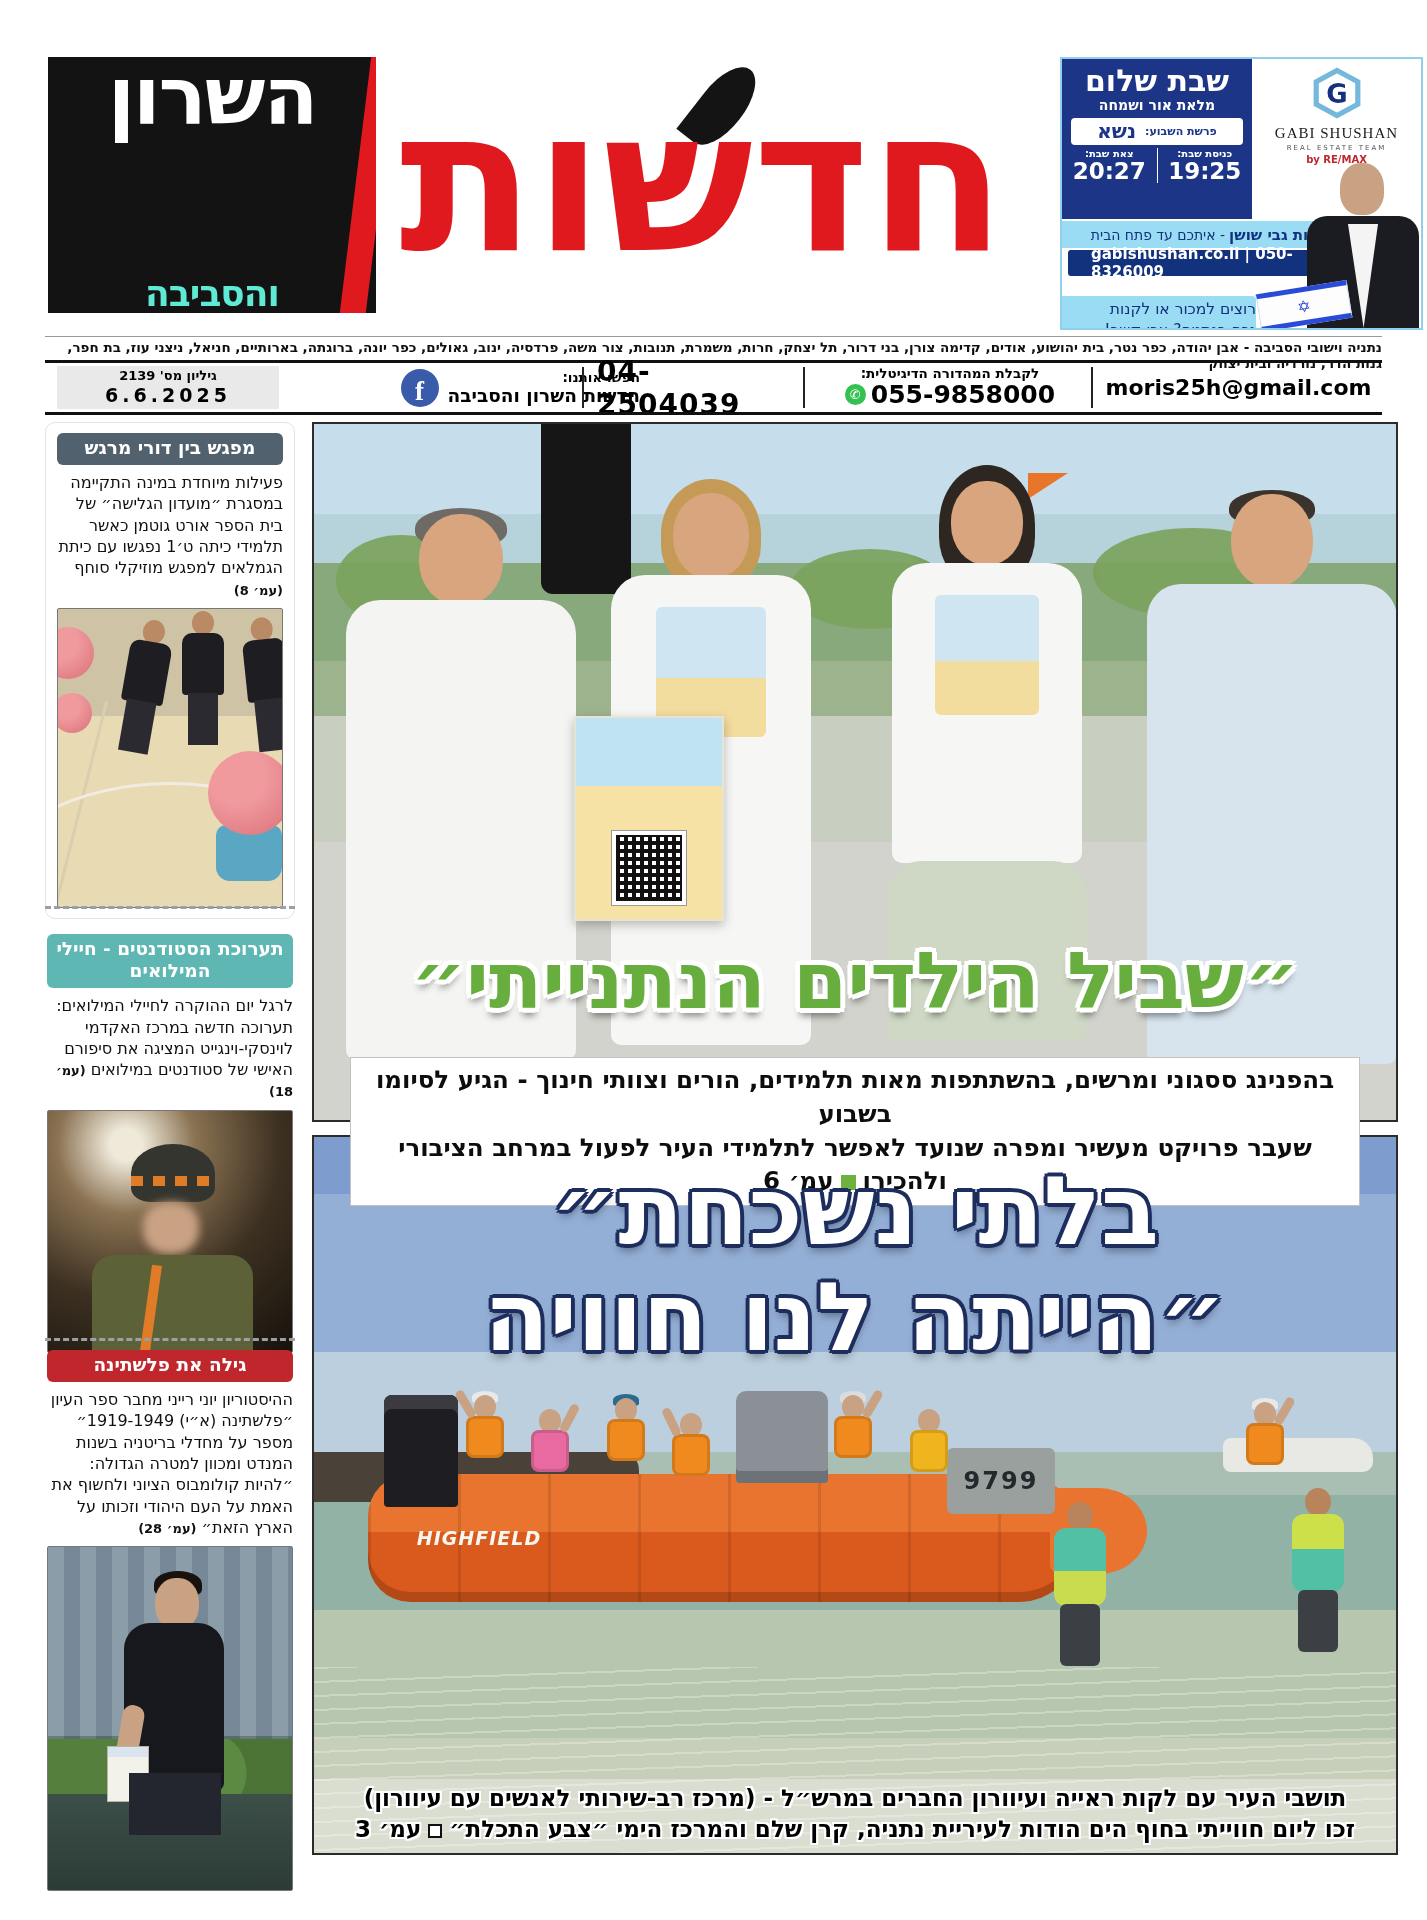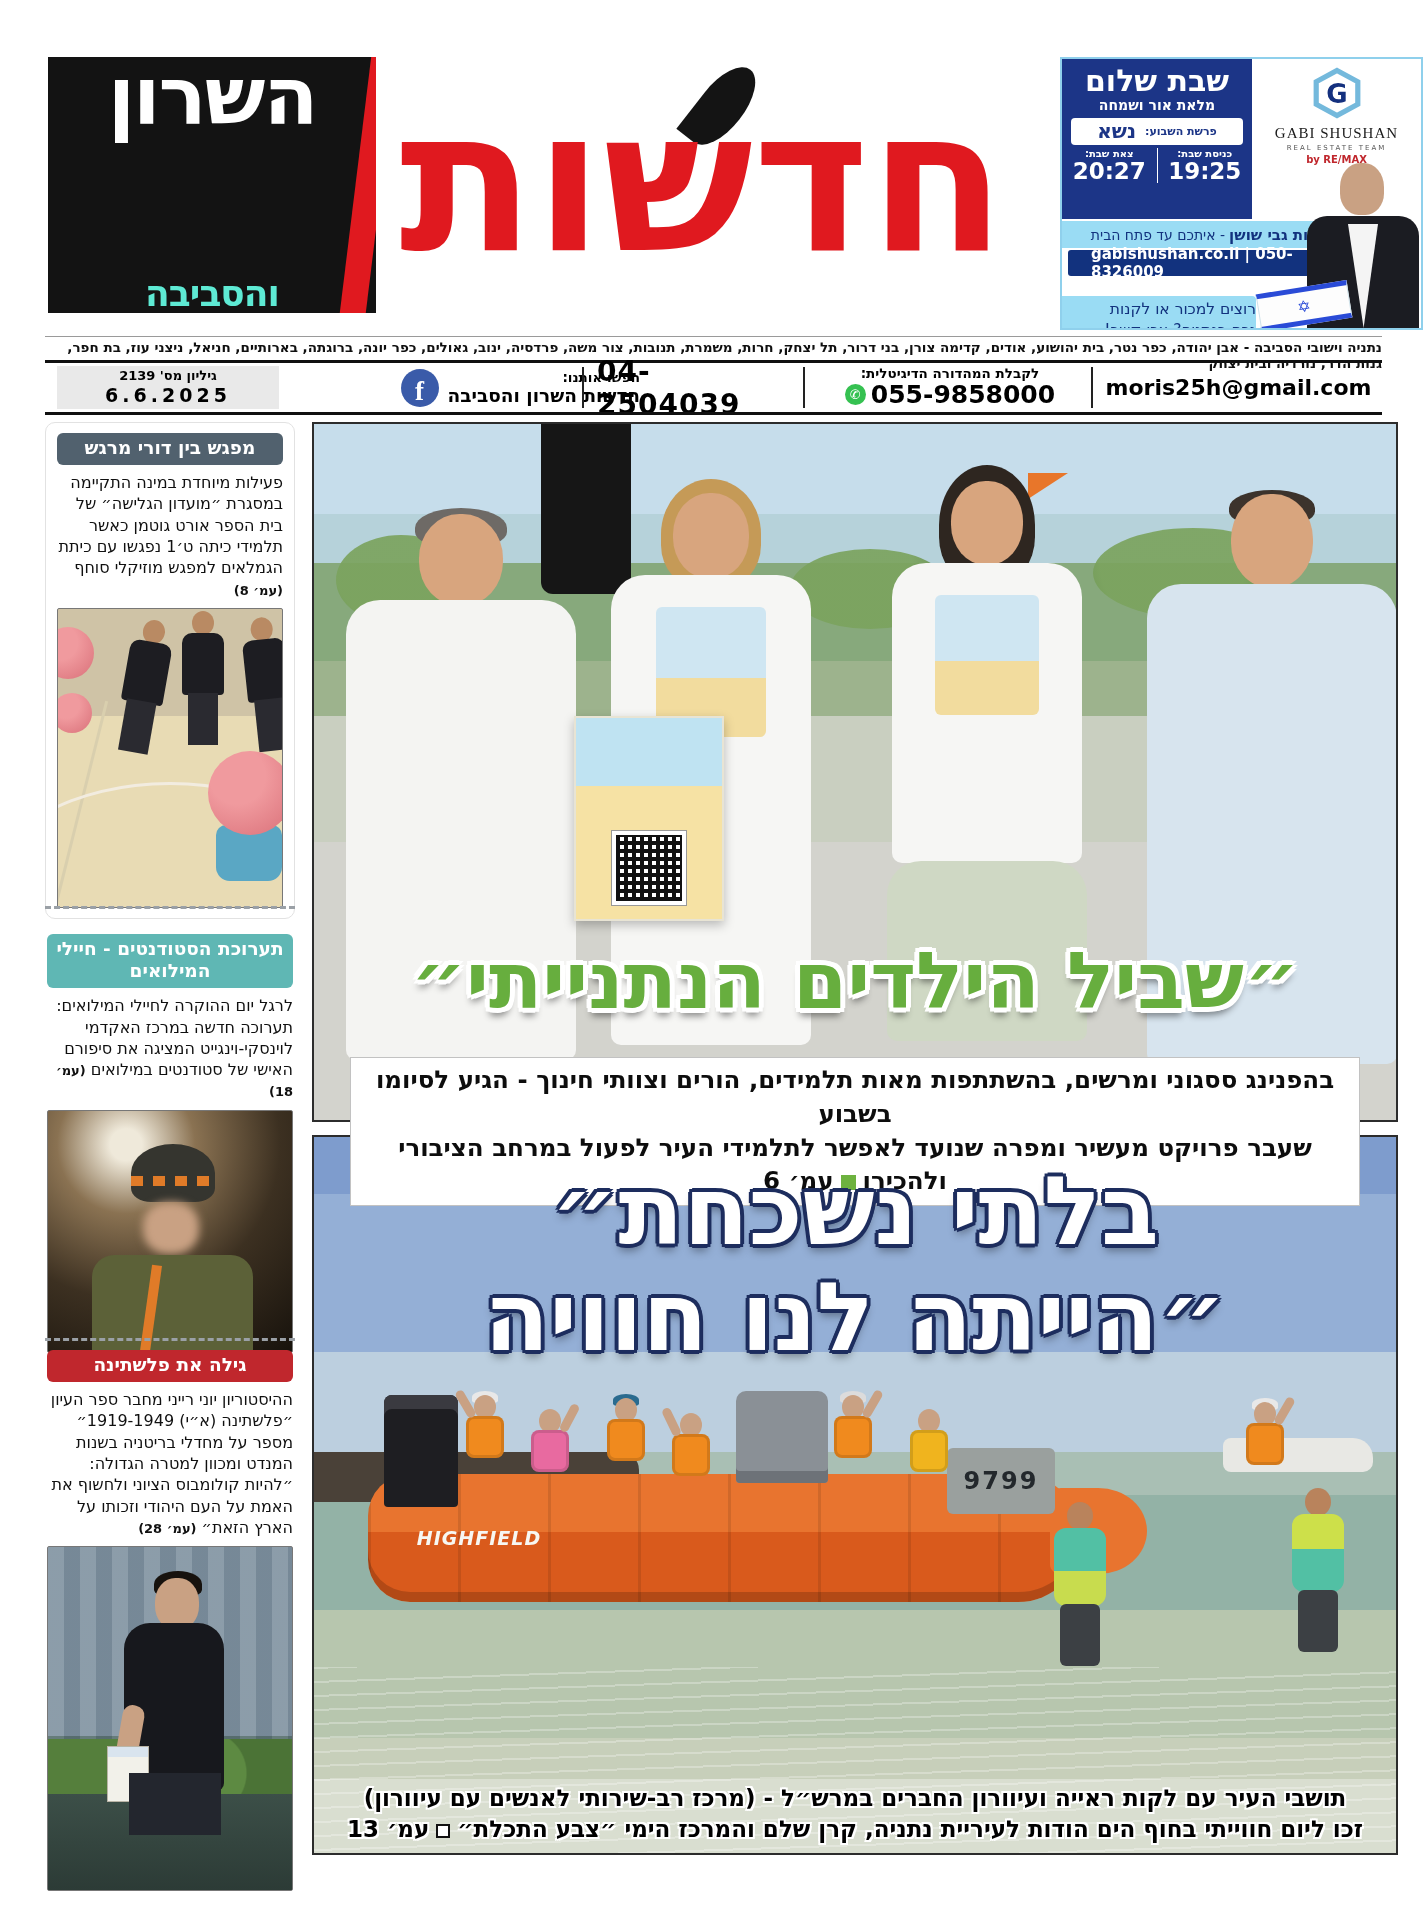--- a/index.html
+++ b/index.html
@@ -442,17 +442,17 @@
     </div>
     <div class="ripples"></div>
   </div>
   <div class="a2-headline">
     <div>בלתי נשכחת״</div>
     <div>״הייתה לנו חוויה</div>
   </div>
   <div class="a2-caption">
     <div>תושבי העיר עם לקות ראייה ועיוורון החברים במרש״ל - (מרכז רב-שירותי לאנשים עם עיוורון)</div>
     <div>
-      <span>זכו ליום חווייתי בחוף הים הודות לעיריית נתניה, קרן שלם והמרכז הימי ״צבע התכלת״</span><span class="sq-white"></span><span>עמ׳ 13</span>
+      <span>זכו ליום חווייתי בחוף הים הודות לעיריית נתניה, קרן שלם והמרכז הימי ״צבע התכלת״</span><span class="sq-white"></span><span>עמ׳ 3</span>
     </div>
   </div>
 
 </div>
 
 </body></html>

